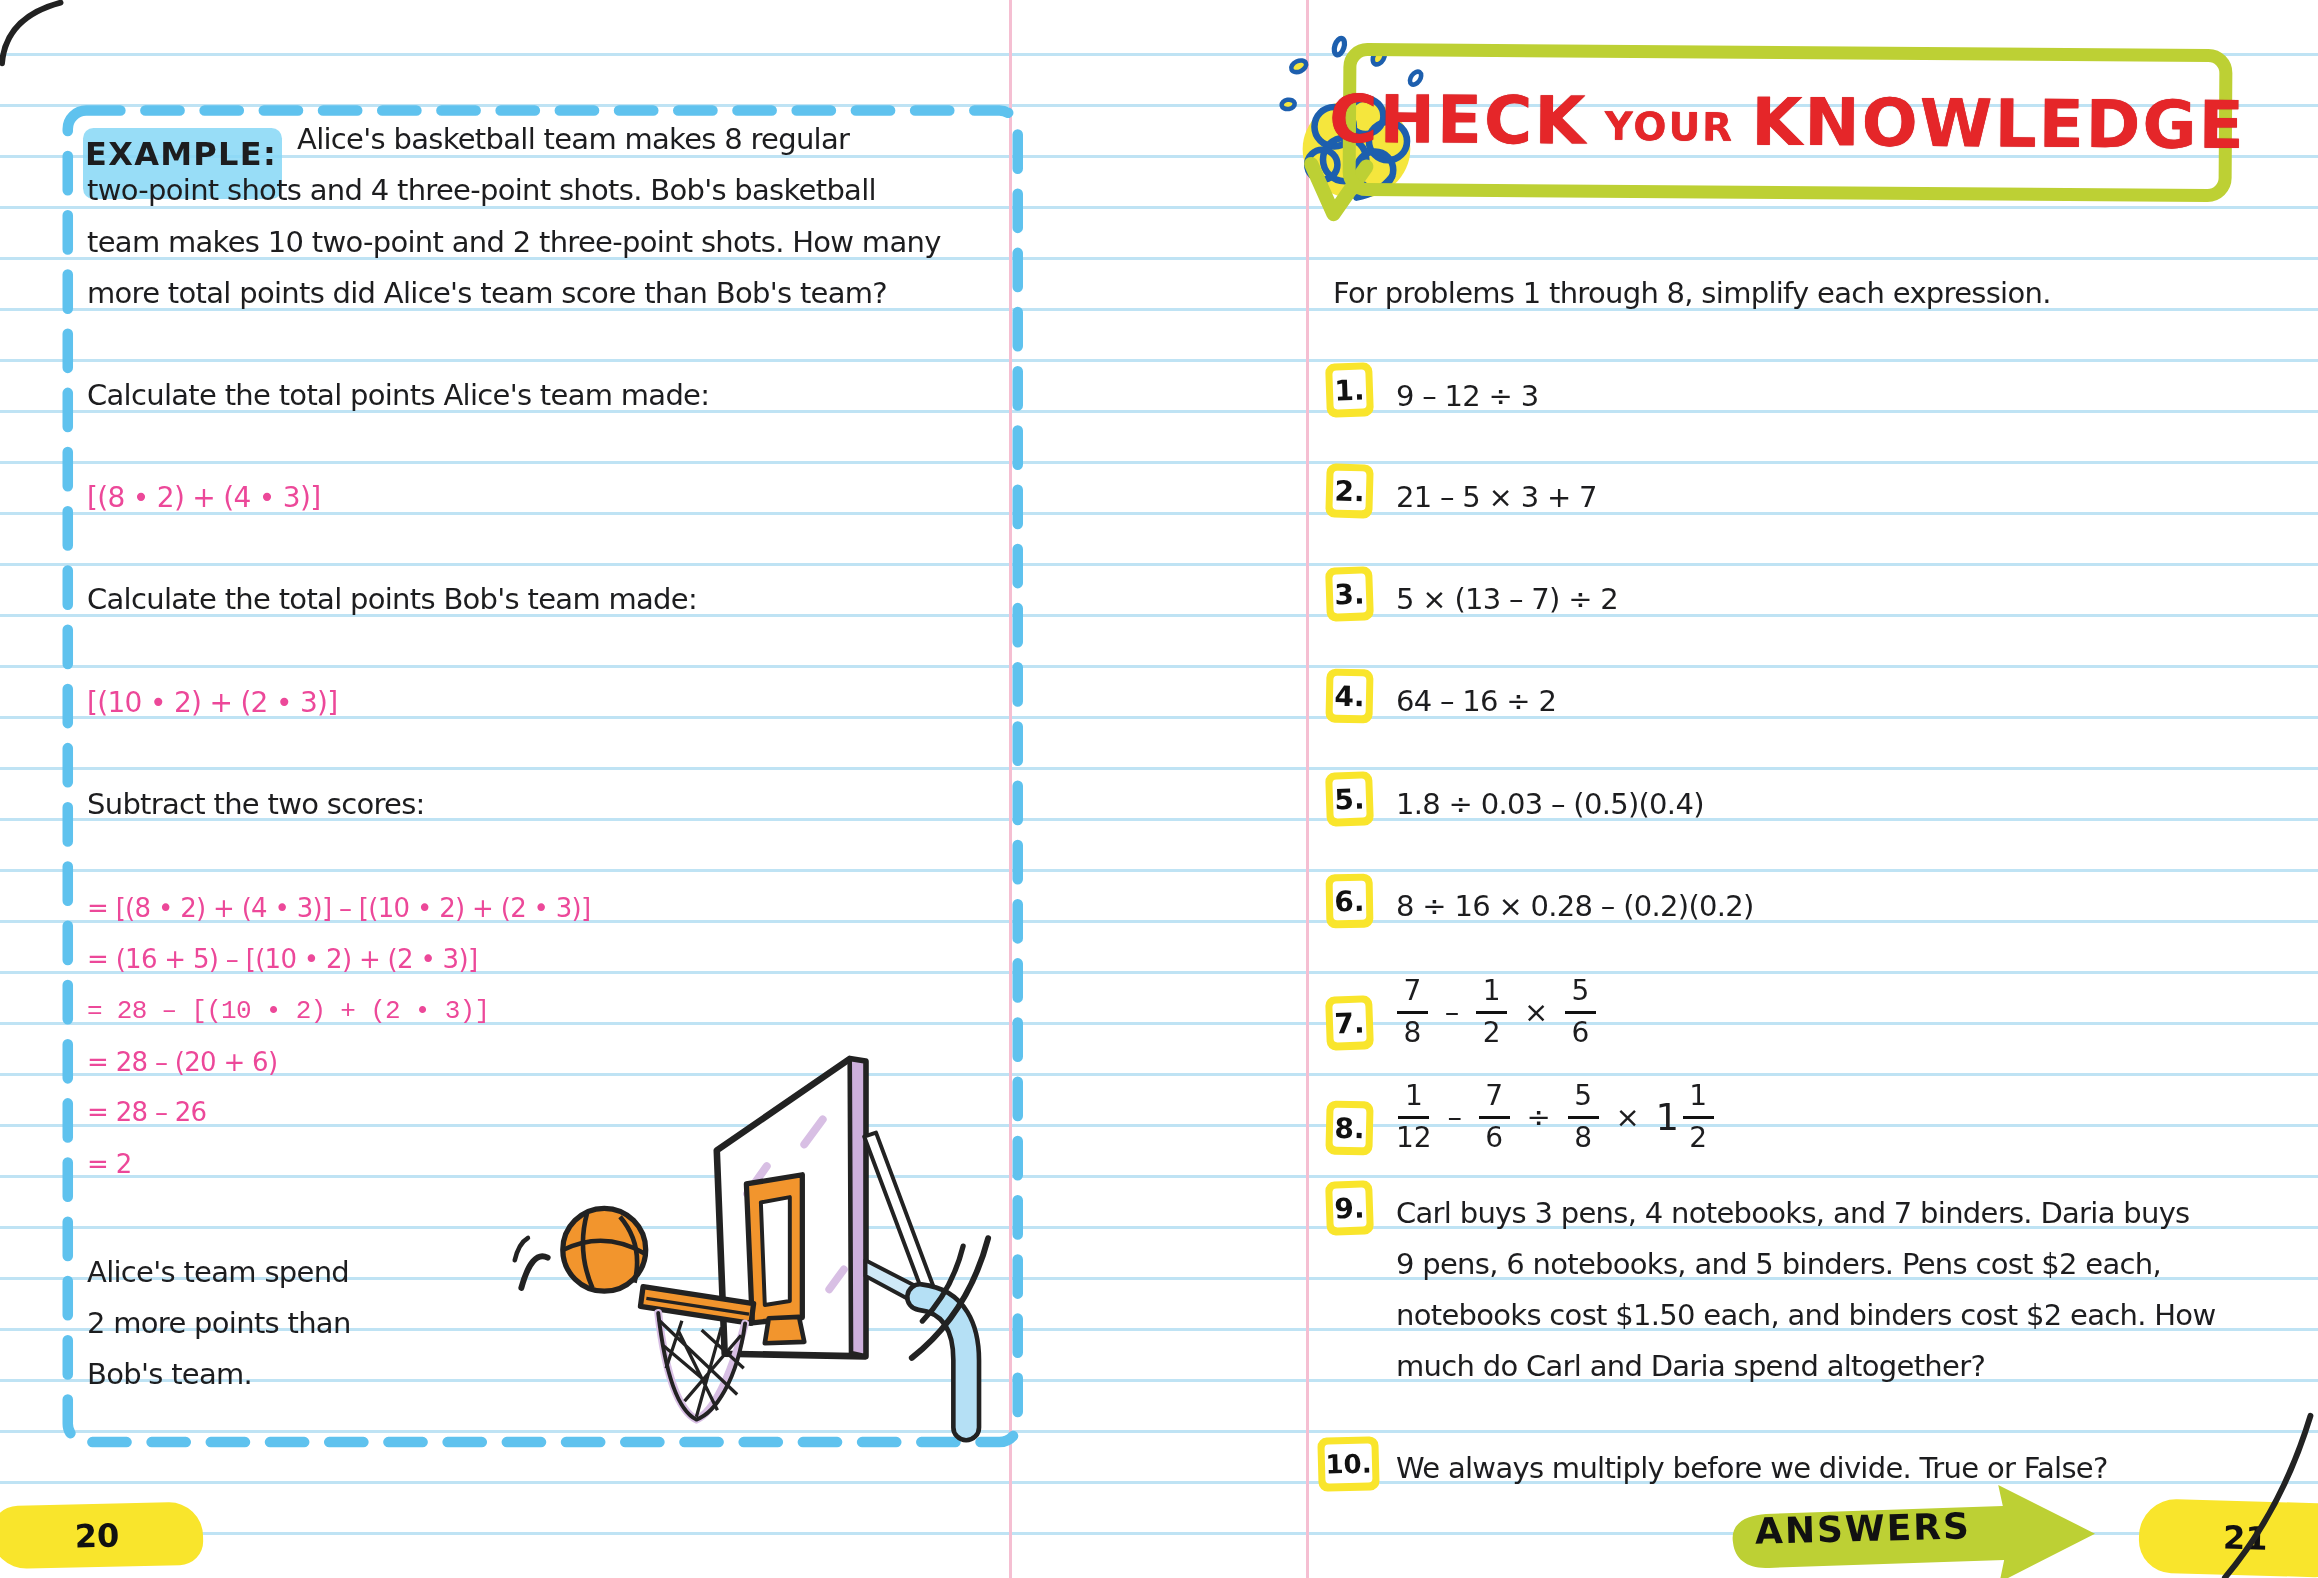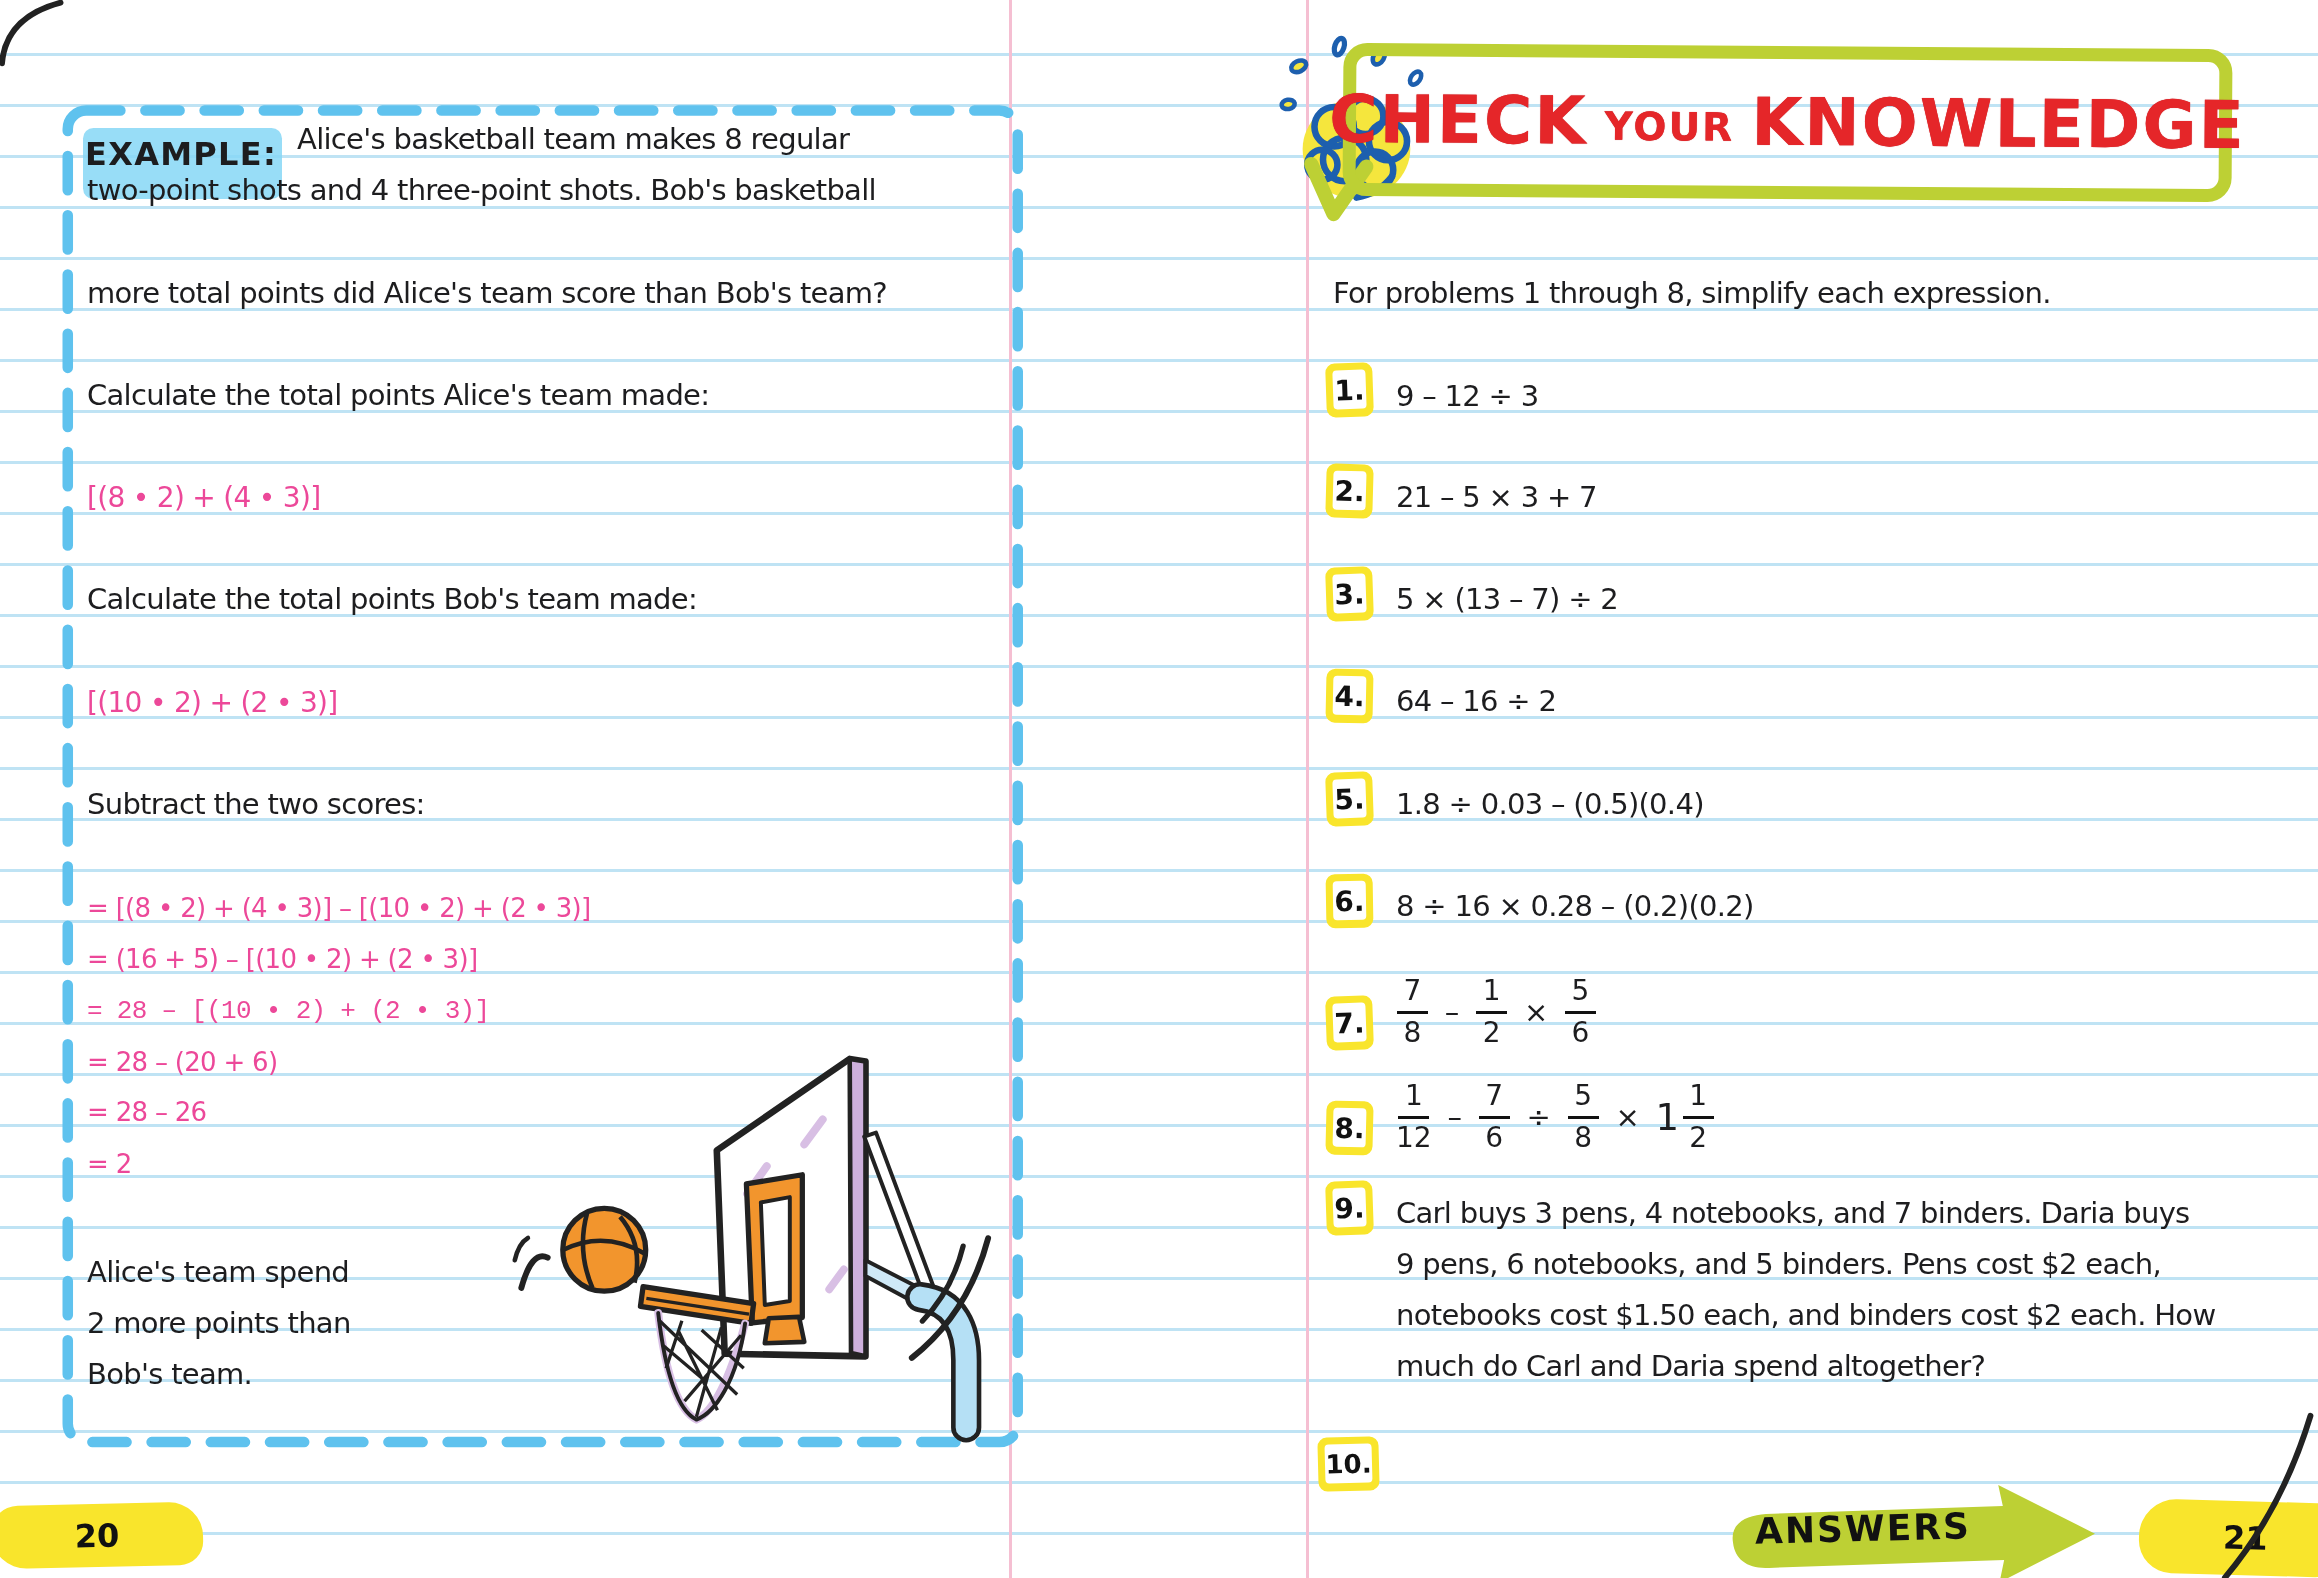--- a/index.html
+++ b/index.html
@@ -60,20 +60,21 @@
 
   <svg style="left:0;top:0;" width="2319" height="1579" viewBox="0 0 3525 2400">
     <rect x="103" y="168" width="1444" height="2024" rx="28" fill="none" stroke="#5fc2ee" stroke-width="16" stroke-linecap="round" stroke-dasharray="52 38"></rect>
   </svg>
 
   <div class="example-label"></div>
   <div class="example-label-text">EXAMPLE:</div>
 
   <div class="t" style="left:297px;top:121px;">Alice's basketball team makes 8 regular</div>
   <div class="t" style="left:87px;top:172px;">two-point shots and 4 three-point shots. Bob's basketball</div>
+  <div class="t" style="left:87px;top:224px;">team makes 10 two-point and 2 three-point shots. How many</div>
   <div class="t" style="left:87px;top:275px;">more total points did Alice's team score than Bob's team?</div>
 
   <div class="t" style="left:87px;top:377px;">Calculate the total points Alice's team made:</div>
   <div class="t blue math" style="left:87px;top:480px;">[(8 • 2) + (4 • 3)]</div>
   <div class="t" style="left:87px;top:581px;">Calculate the total points Bob's team made:</div>
   <div class="t blue math" style="left:87px;top:685px;">[(10 • 2) + (2 • 3)]</div>
   <div class="t" style="left:87px;top:786px;">Subtract the two scores:</div>
 
   <div class="t blue work" style="left:87px;top:892px;">= [(8 • 2) + (4 • 3)] – [(10 • 2) + (2 • 3)]</div>
   <div class="t blue work" style="left:87px;top:943px;">= (16 + 5) – [(10 • 2) + (2 • 3)]</div>
@@ -241,20 +242,21 @@
   </div>
   <div class="t" style="left:1396px;top:1195px;">Carl buys 3 pens, 4 notebooks, and 7 binders. Daria buys</div>
   <div class="t" style="left:1396px;top:1246px;">9 pens, 6 notebooks, and 5 binders. Pens cost $2 each,</div>
   <div class="t" style="left:1396px;top:1297px;">notebooks cost $1.50 each, and binders cost $2 each. How</div>
   <div class="t" style="left:1396px;top:1348px;">much do Carl and Daria spend altogether?</div>
 
   <div class="badge wide" style="left:1318px;top:1437px;transform:rotate(-1.5deg);">
     <div class="inner"></div>
     <div class="num" style="font-size:26px;">10.</div>
   </div>
+  <div class="t" style="left:1396px;top:1450px;">We always multiply before we divide. True or False?</div>
 
   <svg style="left:1710px;top:1477px;" width="408" height="112" viewBox="0 0 620 170">
     <path d="M35,100 C30,70 55,58 85,56 L445,44 L438,12 L585,86 L440,160 L447,126 L90,138 C58,140 38,126 35,100 Z" fill="#bdd034"></path>
   </svg>
   <div class="answers-label">ANSWERS</div>
 
   <div class="page-blob" style="left:2139px;top:1501px;width:197px;height:74px;border-radius:37px 20px 20px 33px;transform:rotate(1.6deg);">
     <span class="page-num" style="padding-left:84px;">21</span>
   </div>
 

